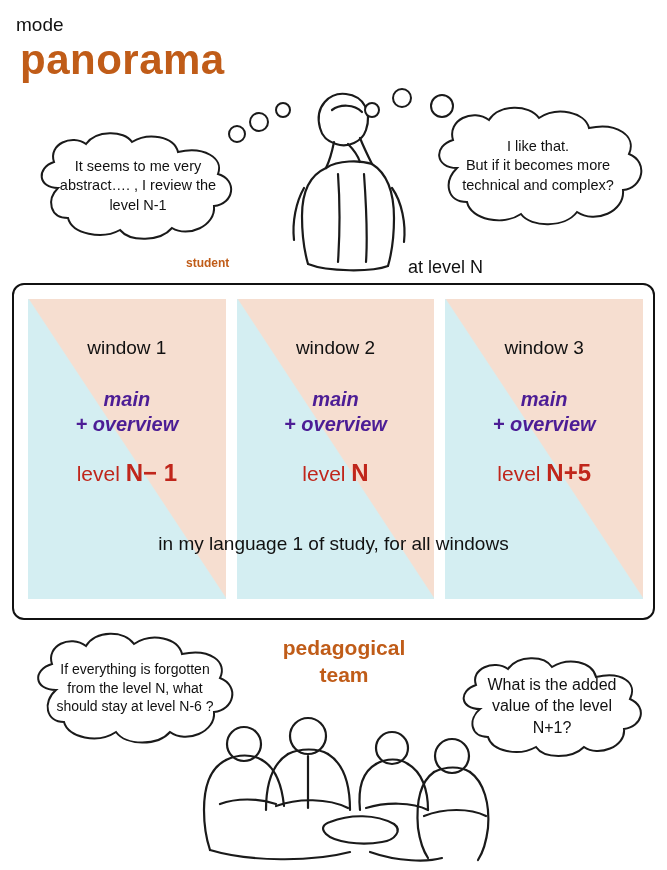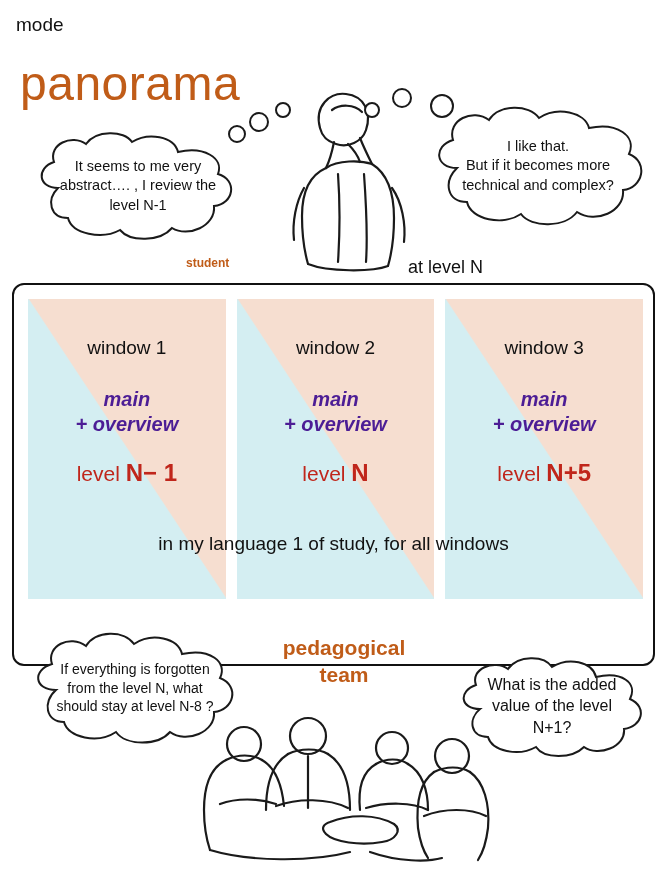--- a/index.html
+++ b/index.html
@@ -18,23 +18,23 @@
   .mode-label {
     position: absolute;
     left: 16px;
     top: 14px;
     font-size: 19px;
     color: #111;
   }
   .panorama-title {
     position: absolute;
     left: 20px;
-    top: 56px;
-    font-size: 48px;
-    font-weight: normal;
+    top: 36px;
+    font-size: 42px;
+    font-weight: bold;
     color: #c05c18;
     letter-spacing: 0.5px;
   }
 
   
   .bubble {
     position: absolute;
     box-sizing: border-box;
     display: flex;
     align-items: center;
@@ -99,21 +99,21 @@
     font-size: 18px;
     color: #111;
   }
 
   
   .panel {
     position: absolute;
     left: 12px;
     top: 283px;
     width: 643px;
-    height: 383px;
+    height: 337px;
     box-sizing: border-box;
     border: 2.5px solid #111;
     border-radius: 12px;
     background: #ffffff;
   }
   .windows-row {
     position: absolute;
     left: 14px;
     top: 14px;
     width: 615px;
@@ -255,21 +255,21 @@
     </div>
 
   </div>
   <div class="panel-footer">in my language 1 of study, for all windows</div>
 </div>
 
 <div class="bubble" id="bubble-team-left">
   <svg class="bubble-svg" viewBox="0 0 222 116" preserveAspectRatio="none">
     <path d="M32,60 C10,60 8,40 28,34 C22,16 46,4 62,16 C72,0 100,0 110,14 C128,2 154,8 158,24 C186,18 204,32 196,48 C216,56 210,80 190,82 C192,102 162,114 146,102 C134,116 102,116 92,102 C74,114 44,108 40,92 C22,92 18,72 32,60 Z" fill="#ffffff" stroke="#1a1a1a" stroke-width="2"></path>
   </svg>
-  <div class="bubble-text">If everything is forgotten from the level N, what should stay at level  N-8 ?</div>
+  <div class="bubble-text">If everything is forgotten from the level N, what should stay at level  N-6 ?</div>
 </div>
 
 <div class="bubble" id="bubble-team-right">
   <svg class="bubble-svg" viewBox="0 0 200 102" preserveAspectRatio="none">
     <path d="M28,54 C8,54 6,36 24,30 C18,14 42,4 56,14 C66,0 92,0 100,12 C116,2 140,6 144,22 C170,16 186,28 178,44 C196,52 190,72 172,74 C174,92 146,102 132,92 C120,104 92,104 84,92 C66,102 40,96 36,82 C18,82 16,64 28,54 Z" fill="#ffffff" stroke="#1a1a1a" stroke-width="2"></path>
   </svg>
   <div class="bubble-text">What is the added value of the level N+1?</div>
 </div>
 
 <div class="team-label" id="team-label">pedagogical<br>team</div>

